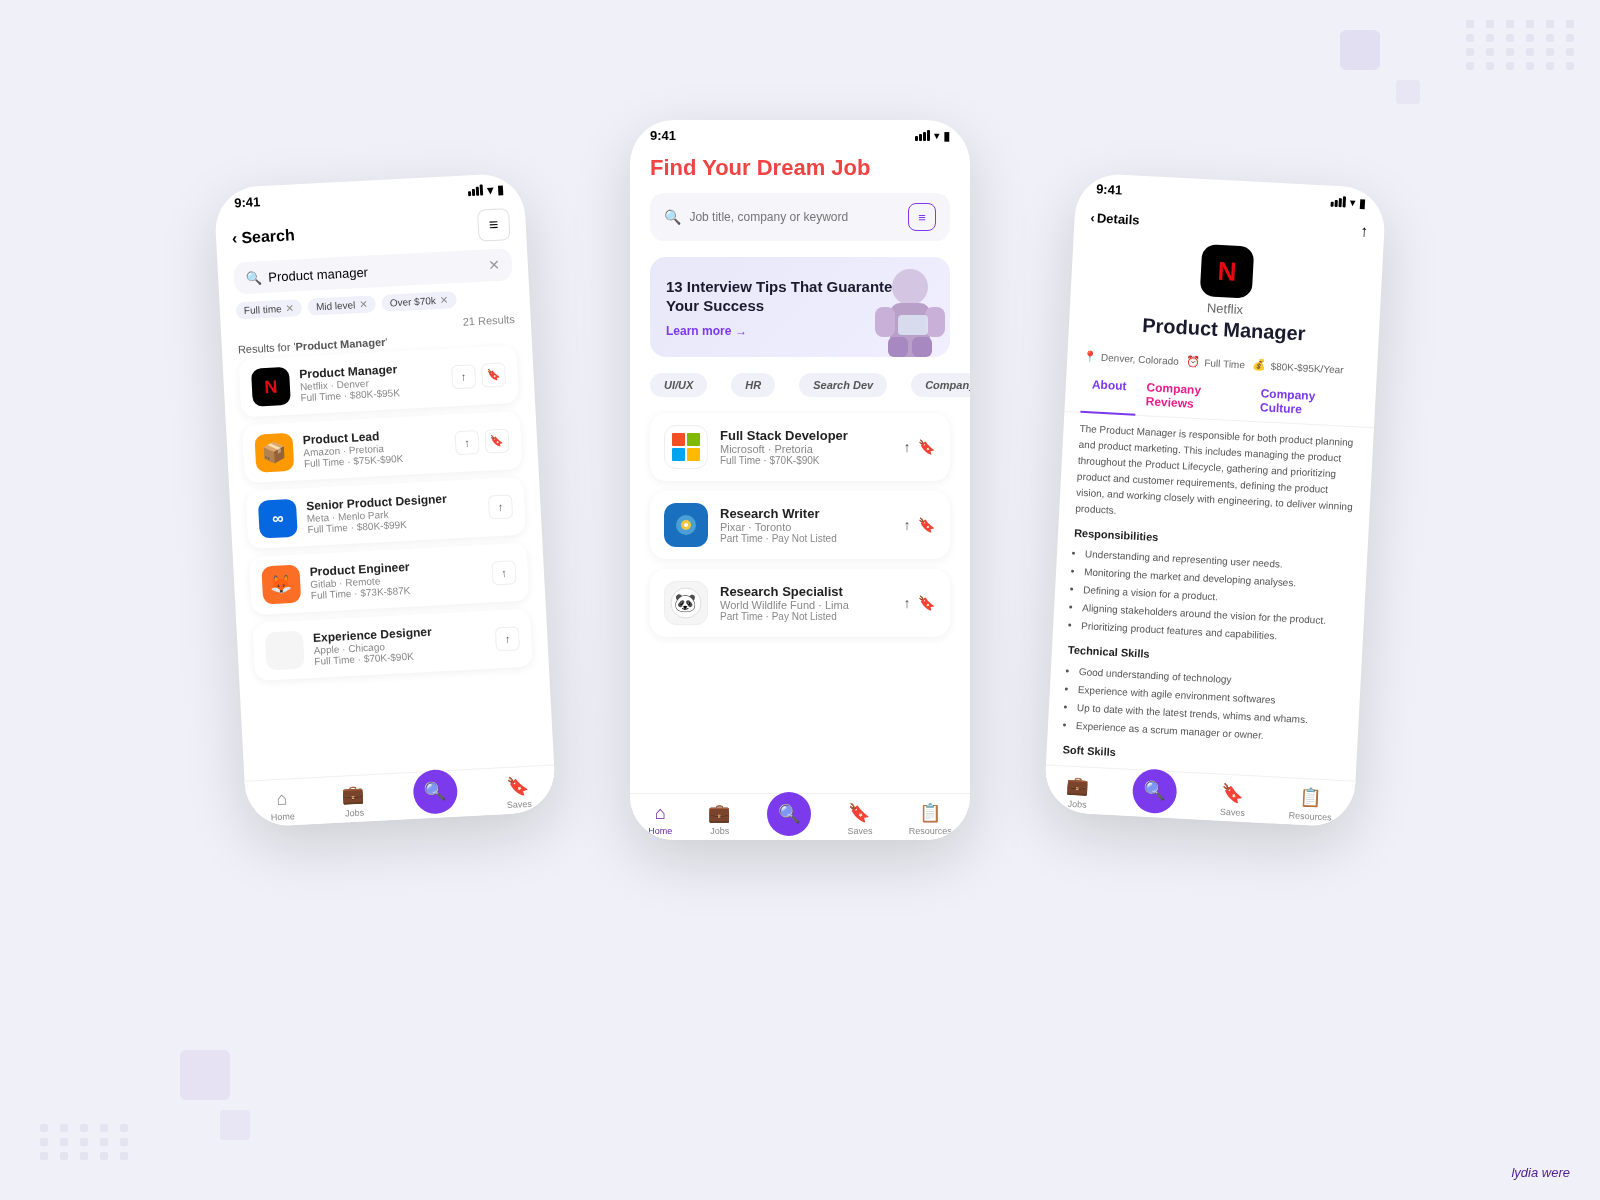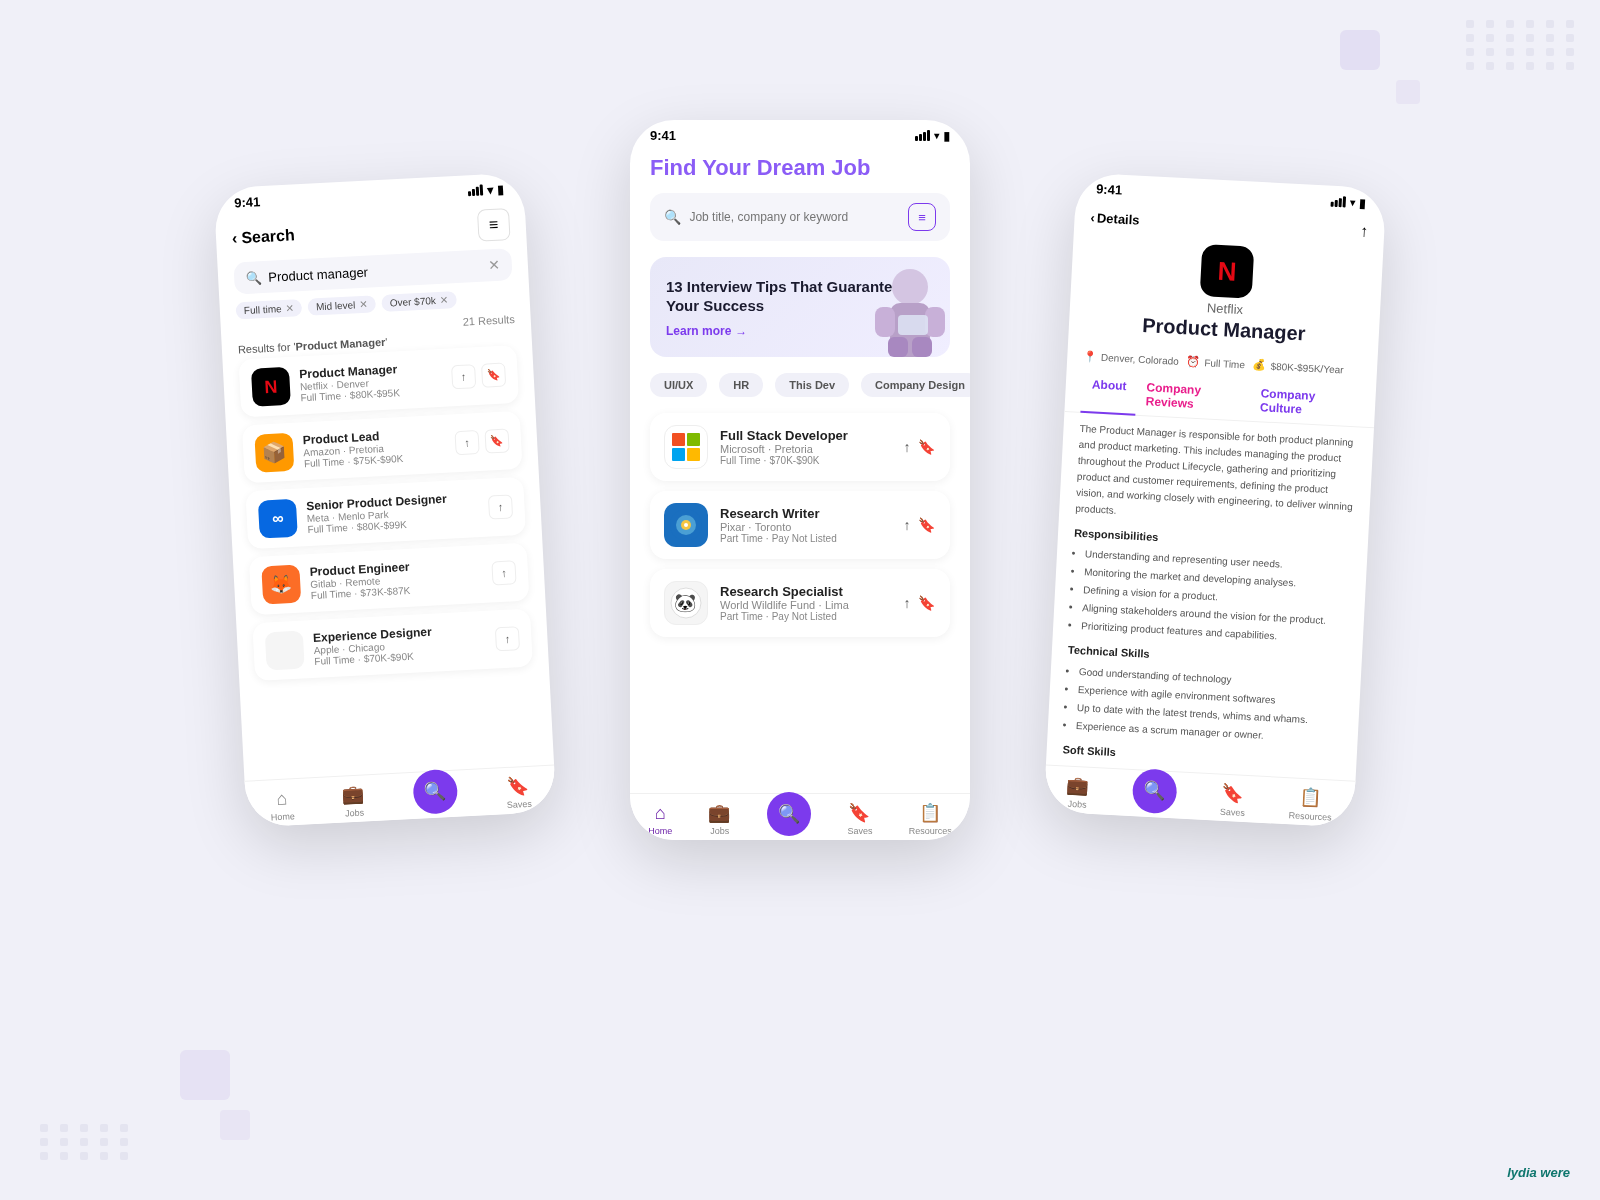--- a/index.html
+++ b/index.html
@@ -257,21 +257,21 @@
       background: #ddd;
       overflow: hidden;
       display: flex; align-items: center; justify-content: center;
       font-size: 20px;
     }
 
     .main-title {
       padding: 8px 20px 12px;
       font-size: 22px;
       font-weight: 800;
-      color: #8b5cf6;
+      color: #ef4444;
     }
 
     .search-bar-main {
       margin: 0 20px 16px;
       background: #f5f5fa;
       border-radius: 14px;
       padding: 10px 14px;
       display: flex;
       align-items: center;
       gap: 8px;
@@ -321,22 +321,23 @@
       bottom: 0;
       display: flex;
       align-items: flex-end;
       justify-content: center;
     }
 
     
     .category-pills {
       padding: 0 20px;
       display: flex;
-      gap: 12px;
+      gap: 24px;
       margin-bottom: 16px;
+      font-style: italic;
     }
     .pill {
       padding: 6px 14px;
       border-radius: 20px;
       font-size: 11px;
       font-weight: 600;
       cursor: pointer;
       white-space: nowrap;
     }
     .pill-inactive { background: #f0f0f8; color: #555; }
@@ -464,23 +465,22 @@
     .detail-content h4 { font-size: 11px; font-weight: 700; color: #222; margin: 8px 0 4px; }
     .detail-content ul { padding-left: 12px; }
     .detail-content ul li { margin-bottom: 2px; }
 
     
     .footer-credit {
       position: absolute;
       bottom: 20px;
       right: 30px;
       font-size: 13px;
-      color: #0f766e;
+      color: #4c1d95;
       font-style: italic;
-      font-weight: bold;
     }
 
     
     .ms-grid {
       display: grid;
       grid-template-columns: 1fr 1fr;
       gap: 2px;
       width: 28px;
       height: 28px;
     }
@@ -755,21 +755,21 @@
     </div>
 
     <div class="category-pills">
       <div class="pill pill-inactive">
         <span>UI/UX</span>
       </div>
       <div class="pill pill-inactive">
         <span>HR</span>
       </div>
       <div class="pill pill-inactive">
-        <span>This Dev</span>
+        <span>Search Dev</span>
       </div>
       <div class="pill pill-inactive">
         <span>Company Design</span>
       </div>
     </div>
 
 
     <div class="job-cards-list">
 
       <div class="job-card-main">

